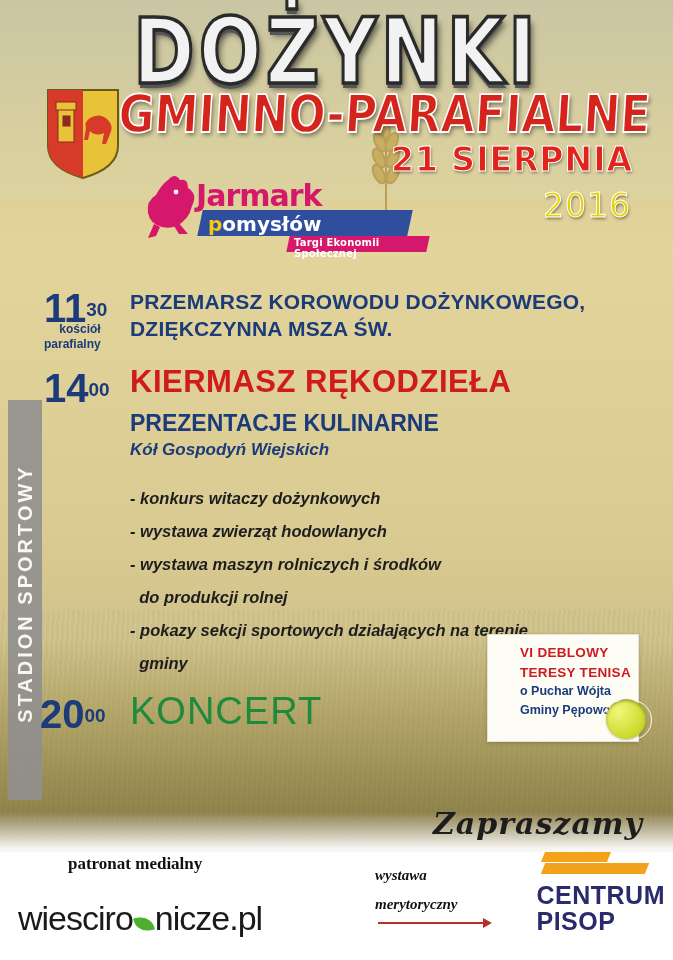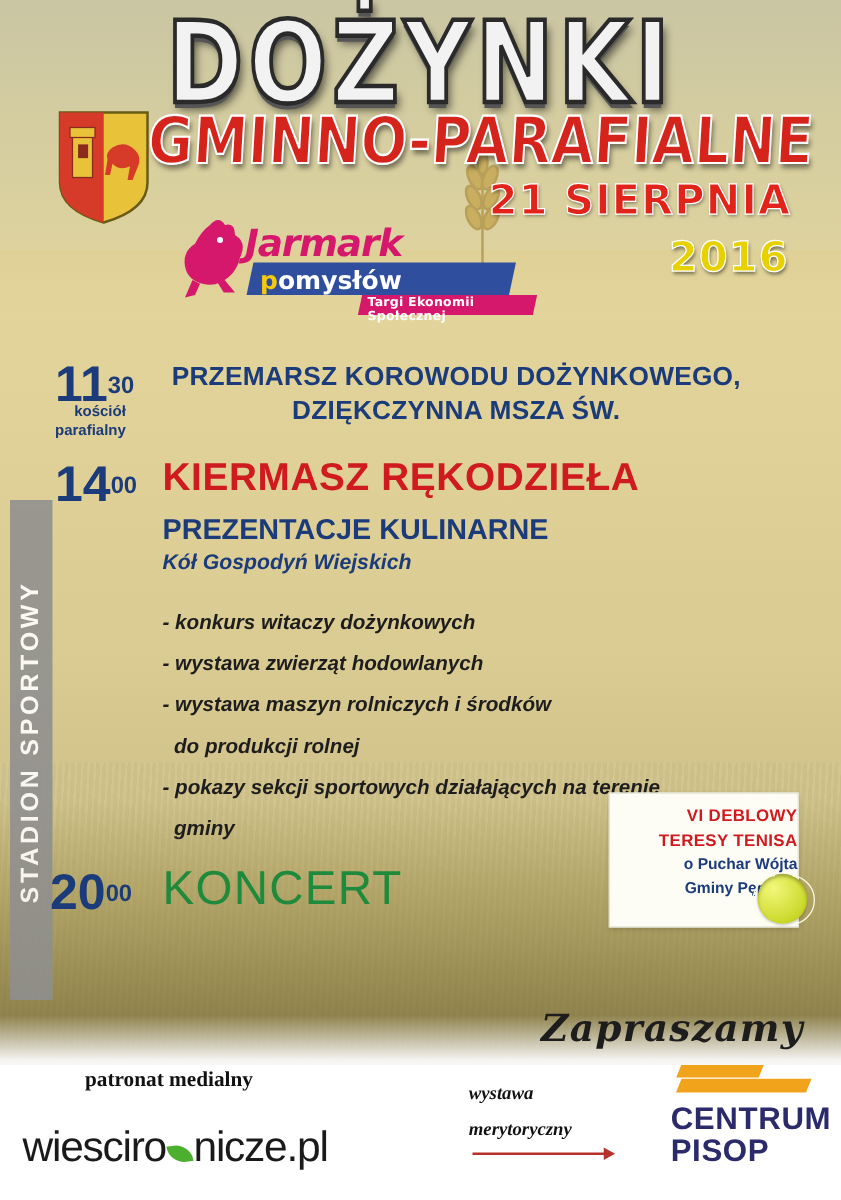--- a/index.html
+++ b/index.html
@@ -123,21 +123,21 @@
     color: #e2231a;
     -webkit-text-stroke: 1px #fff;
     text-shadow: 1px 2px 3px rgba(0,0,0,.4);
     letter-spacing: 1px;
   }
   .year-line {
     position: absolute;
     right: 42px;
     top: 186px;
     font-family: "DejaVu Sans", sans-serif;
-    font-weight: bold;
+    font-weight: normal;
     font-size: 33px;
     color: #e8d100;
     -webkit-text-stroke: 1px #fff;
     text-shadow: 1px 2px 3px rgba(0,0,0,.45);
     letter-spacing: 1px;
   }
 
   
   .crest {
     position: absolute;
@@ -155,21 +155,20 @@
     top: 172px;
     width: 290px;
     height: 86px;
   }
   .jarmark-text {
     position: absolute;
     left: 58px;
     top: 6px;
     font-family: "DejaVu Sans", sans-serif;
     font-weight: bold;
-    font-style: italic;
     font-size: 30px;
     color: #d6186c;
     letter-spacing: -1px;
   }
   .jarmark-band {
     position: absolute;
     left: 62px;
     top: 38px;
     width: 210px;
     height: 26px;
@@ -254,21 +253,20 @@
     position: absolute;
     left: 130px;
     top: 288px;
     width: 470px;
     font-family: "Liberation Sans", sans-serif;
     font-weight: bold;
     font-size: 21px;
     color: #1b3b7a;
     line-height: 1.3;
     letter-spacing: .2px;
-    text-align: center;
   }
   .ev2 {
     position: absolute;
     left: 130px;
     top: 364px;
     font-family: "Liberation Sans", sans-serif;
     font-weight: bold;
     font-size: 31px;
     color: #cf1b20;
     letter-spacing: .5px;
@@ -340,23 +338,24 @@
   
   .tennis-box {
     position: absolute;
     left: 487px;
     top: 634px;
     width: 152px;
     height: 108px;
     background: #fdfdf6;
     border: 1px solid #e3e3d4;
     box-shadow: 0 1px 4px rgba(0,0,0,.2);
-    text-align: right;
+    text-align: left;
     padding-top: 8px;
     box-sizing: border-box;
+    padding-left: 32px;
   }
   .tennis-box .l1, .tennis-box .l2 {
     font-family: "Liberation Sans", sans-serif;
     font-weight: bold;
     font-size: 13.5px;
     color: #cf1b20;
     line-height: 1.45;
     letter-spacing: .3px;
   }
   .tennis-box .l3, .tennis-box .l4 {

